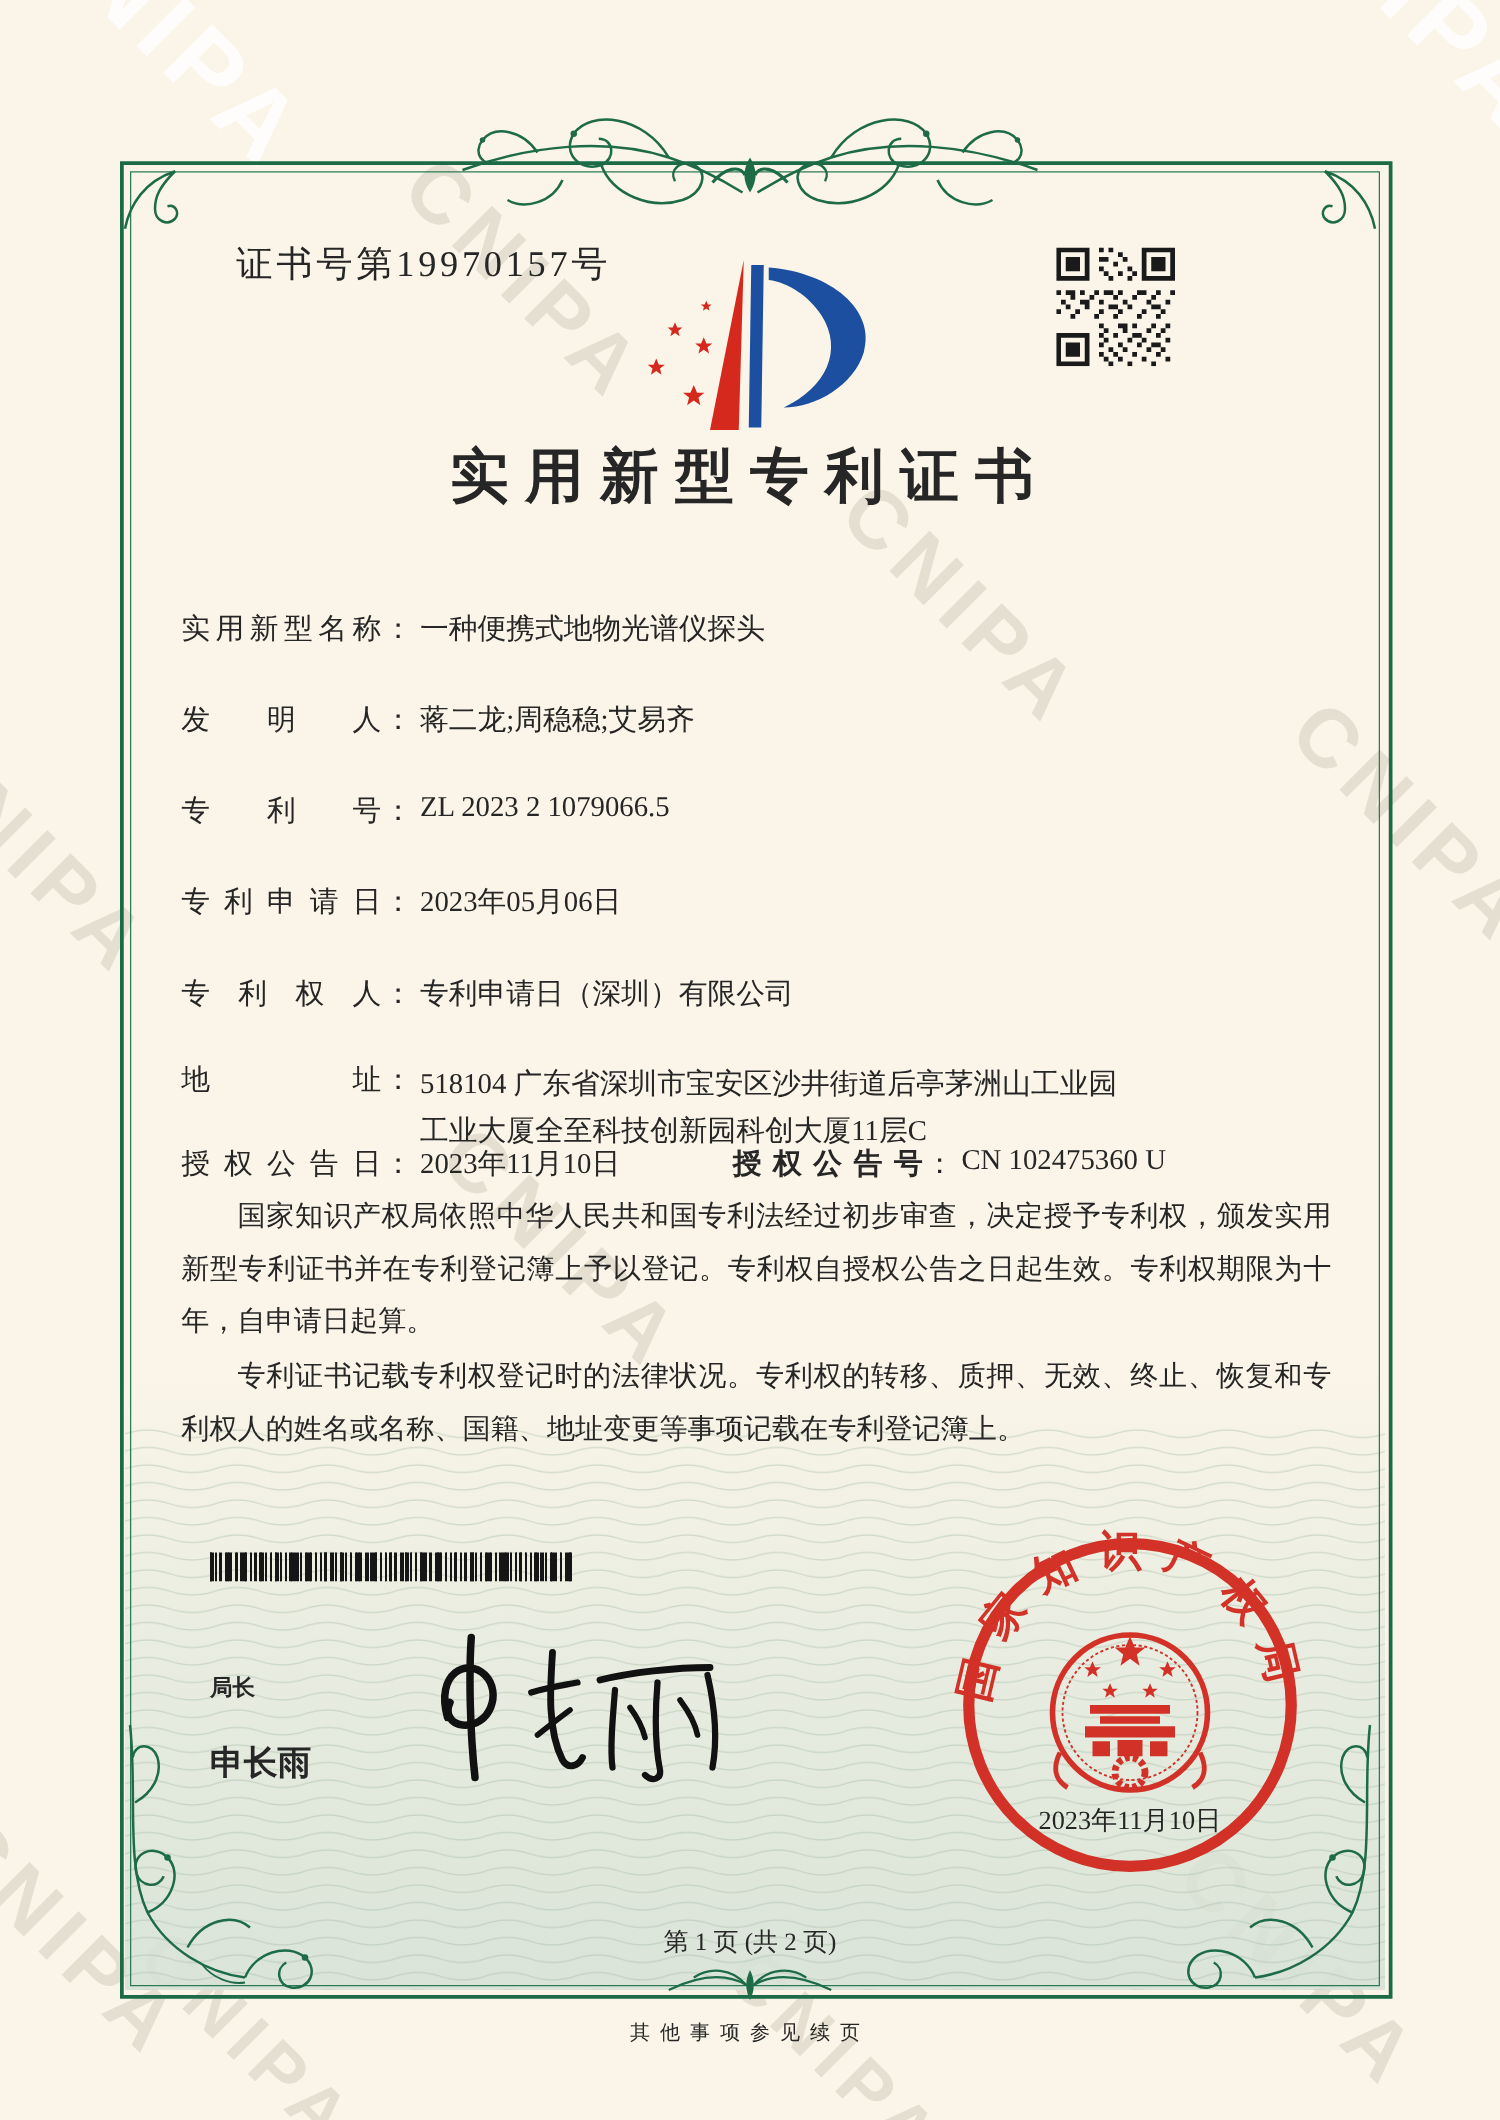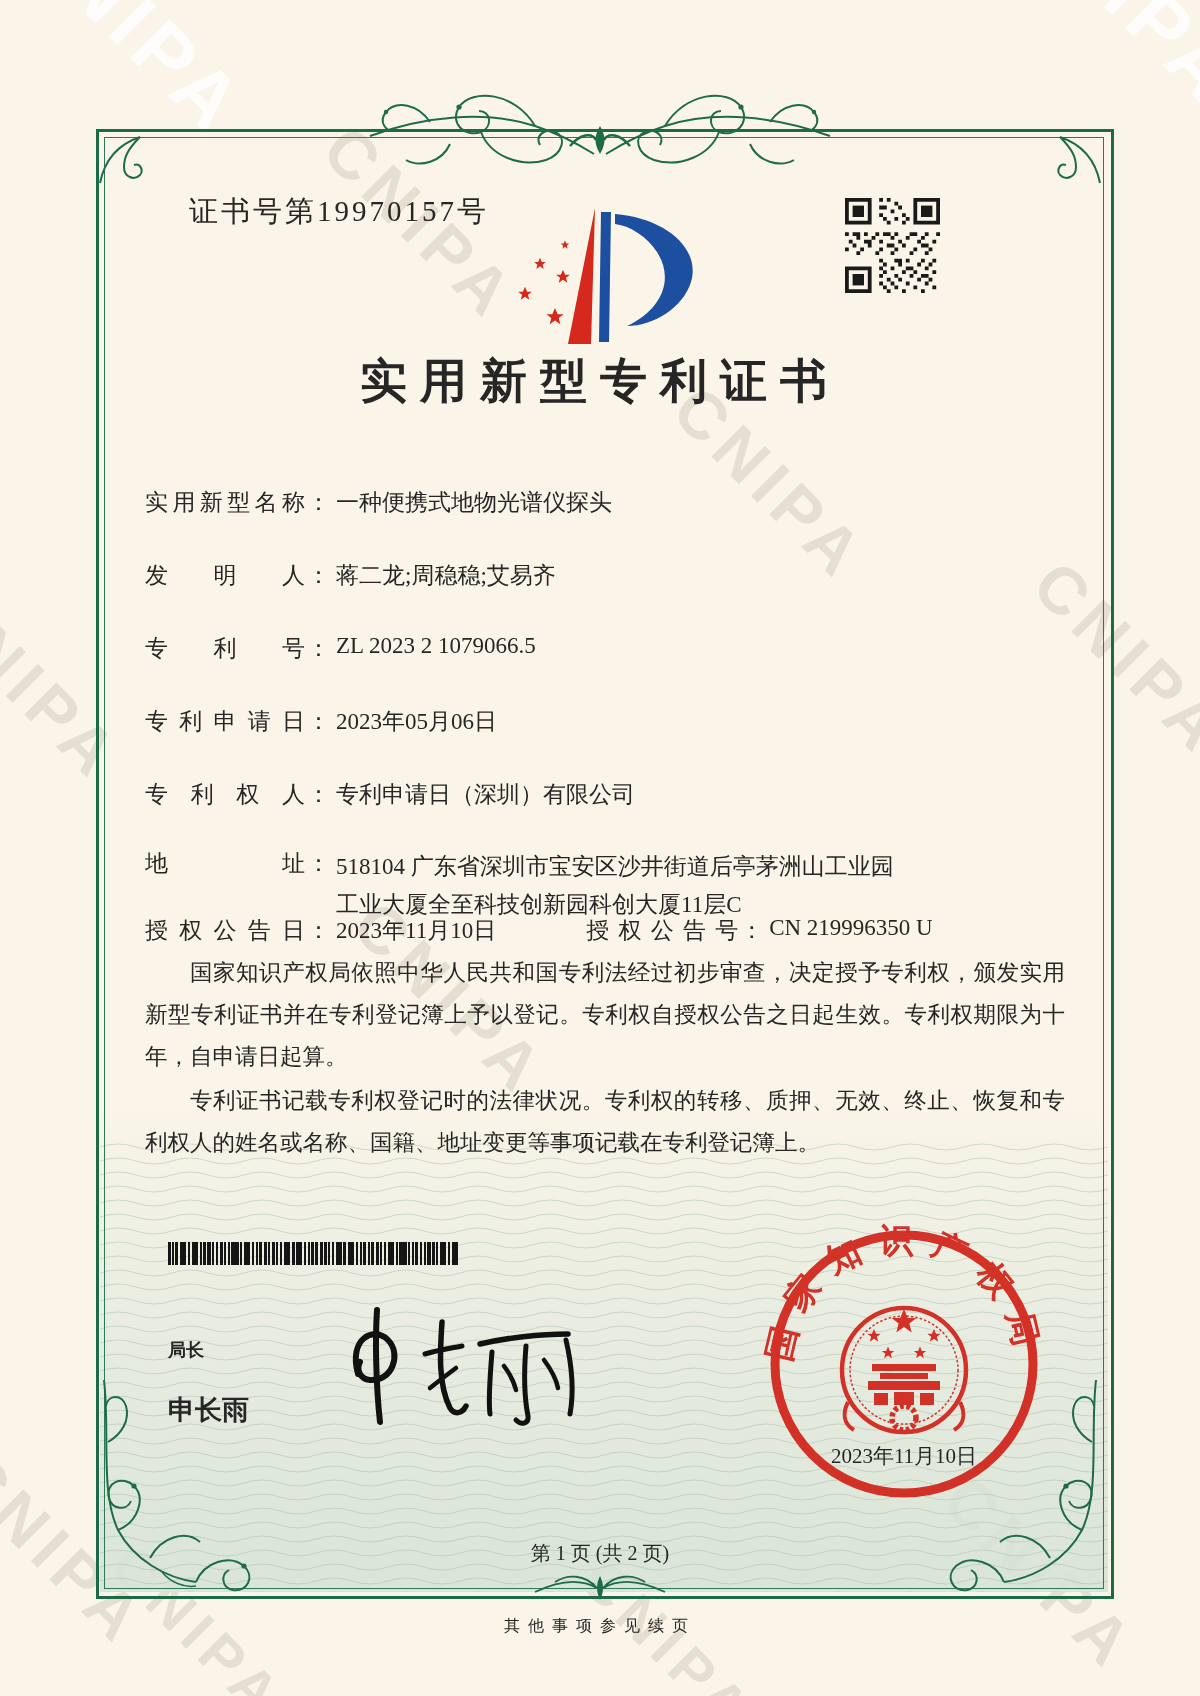--- a/index.html
+++ b/index.html
@@ -37,21 +37,21 @@
   .cert-no{left:145px;top:192px;font-size:29px;letter-spacing:3px;z-index:4;margin-left:44px;}
   .logo{left:505px;top:200px;z-index:4;}
   .qr{left:845px;top:198px;z-index:4;}
   .title{
     left:0;right:0;top:350px;text-align:center;font-size:47px;font-weight:bold;
     letter-spacing:13px;z-index:4;
   }
   
   .frow{position:absolute;left:145px;font-size:23px;z-index:4;white-space:nowrap;}
   .flabel{display:inline-block;width:160px;text-align:justify;text-align-last:justify;vertical-align:top;}
-  .flabel2{display:inline-block;width:152px;text-align:justify;text-align-last:justify;vertical-align:top;}
+  .flabel2{display:inline-block;width:152px;text-align:justify;text-align-last:justify;vertical-align:top;font-weight:bold;}
   .fcolon{display:inline-block;margin:0 6px 0 2px;vertical-align:top;}
   .fvalue{display:inline-block;vertical-align:top;}
   .fvalue-wrap{display:inline-block;vertical-align:top;width:580px;white-space:normal;line-height:38px;}
   .pair2{margin-left:90px;}
   
   .para{
     position:absolute;left:145px;width:920px;font-size:22.5px;line-height:42px;
     text-align:justify;text-indent:2em;z-index:4;
   }
   
@@ -198,21 +198,21 @@
 <div class="frow" style="top:706px;">
   <span class="flabel">专利申请日</span><span class="fcolon">：</span><span class="fvalue">2023年05月06日</span>
 </div>
 <div class="frow" style="top:779px;">
   <span class="flabel">专利权人</span><span class="fcolon">：</span><span class="fvalue">专利申请日（深圳）有限公司</span>
 </div>
 <div class="frow" style="top:848px;">
   <span class="flabel">地址</span><span class="fcolon">：</span><span class="fvalue-wrap">518104 广东省深圳市宝安区沙井街道后亭茅洲山工业园工业大厦全至科技创新园科创大厦11层C</span>
 </div>
 <div class="frow" style="top:915px;">
-  <span class="flabel">授权公告日</span><span class="fcolon">：</span><span class="fvalue">2023年11月10日</span><span class="pair2"></span><span class="flabel2">授权公告号</span><span class="fcolon">：</span><span class="fvalue">CN 219996350 U</span>
+  <span class="flabel">授权公告日</span><span class="fcolon">：</span><span class="fvalue">2023年11月10日</span><span class="pair2"></span><span class="flabel2">授权公告号</span><span class="fcolon">：</span><span class="fvalue">CN 102475360 U</span>
 </div>
 
 <div class="para" style="top:952px;">国家知识产权局依照中华人民共和国专利法经过初步审查，决定授予专利权，颁发实用新型专利证书并在专利登记簿上予以登记。专利权自授权公告之日起生效。专利权期限为十年，自申请日起算。</div>
 <div class="para" style="top:1080px;">专利证书记载专利权登记时的法律状况。专利权的转移、质押、无效、终止、恢复和专利权人的姓名或名称、国籍、地址变更等事项记载在专利登记簿上。</div>
 
 <div class="abs barcode"></div>
 
 <div class="abs signoff-title">局长</div>
 <div class="abs signoff-name">申长雨</div>
 

